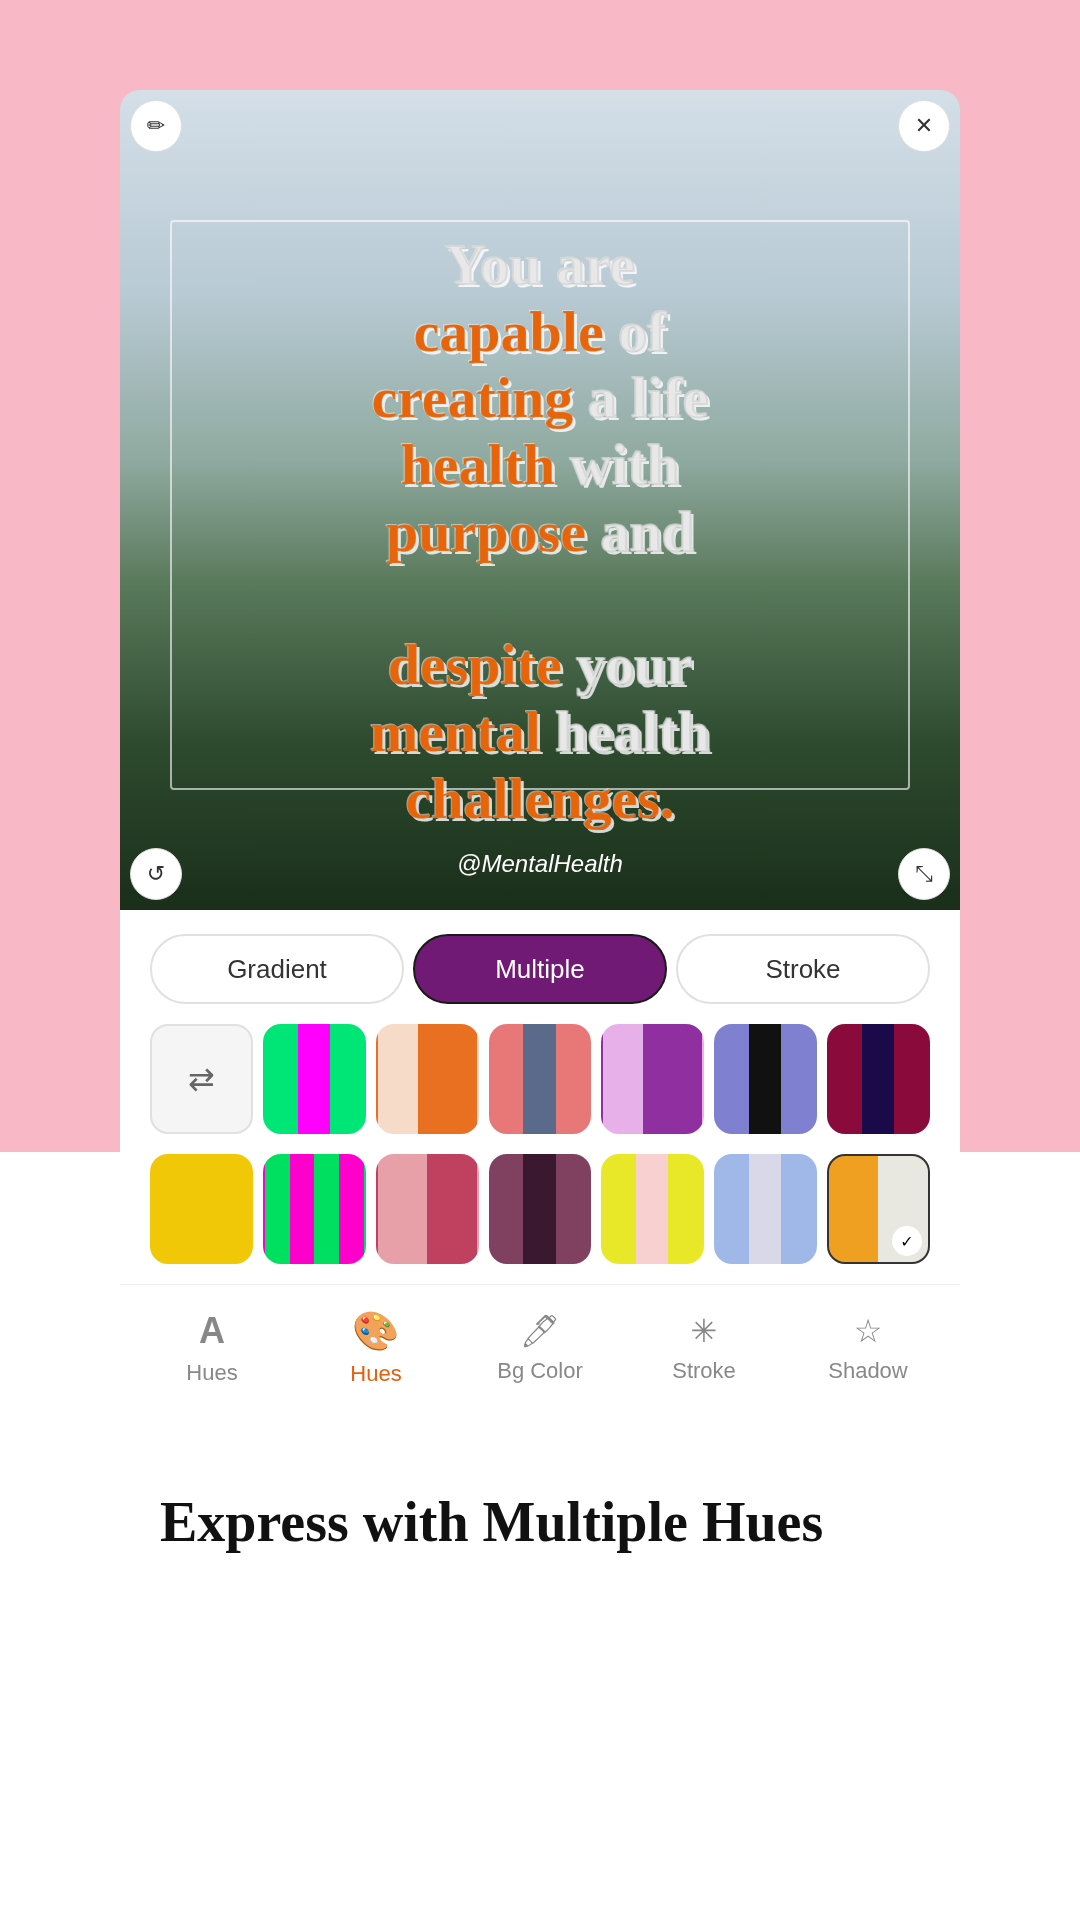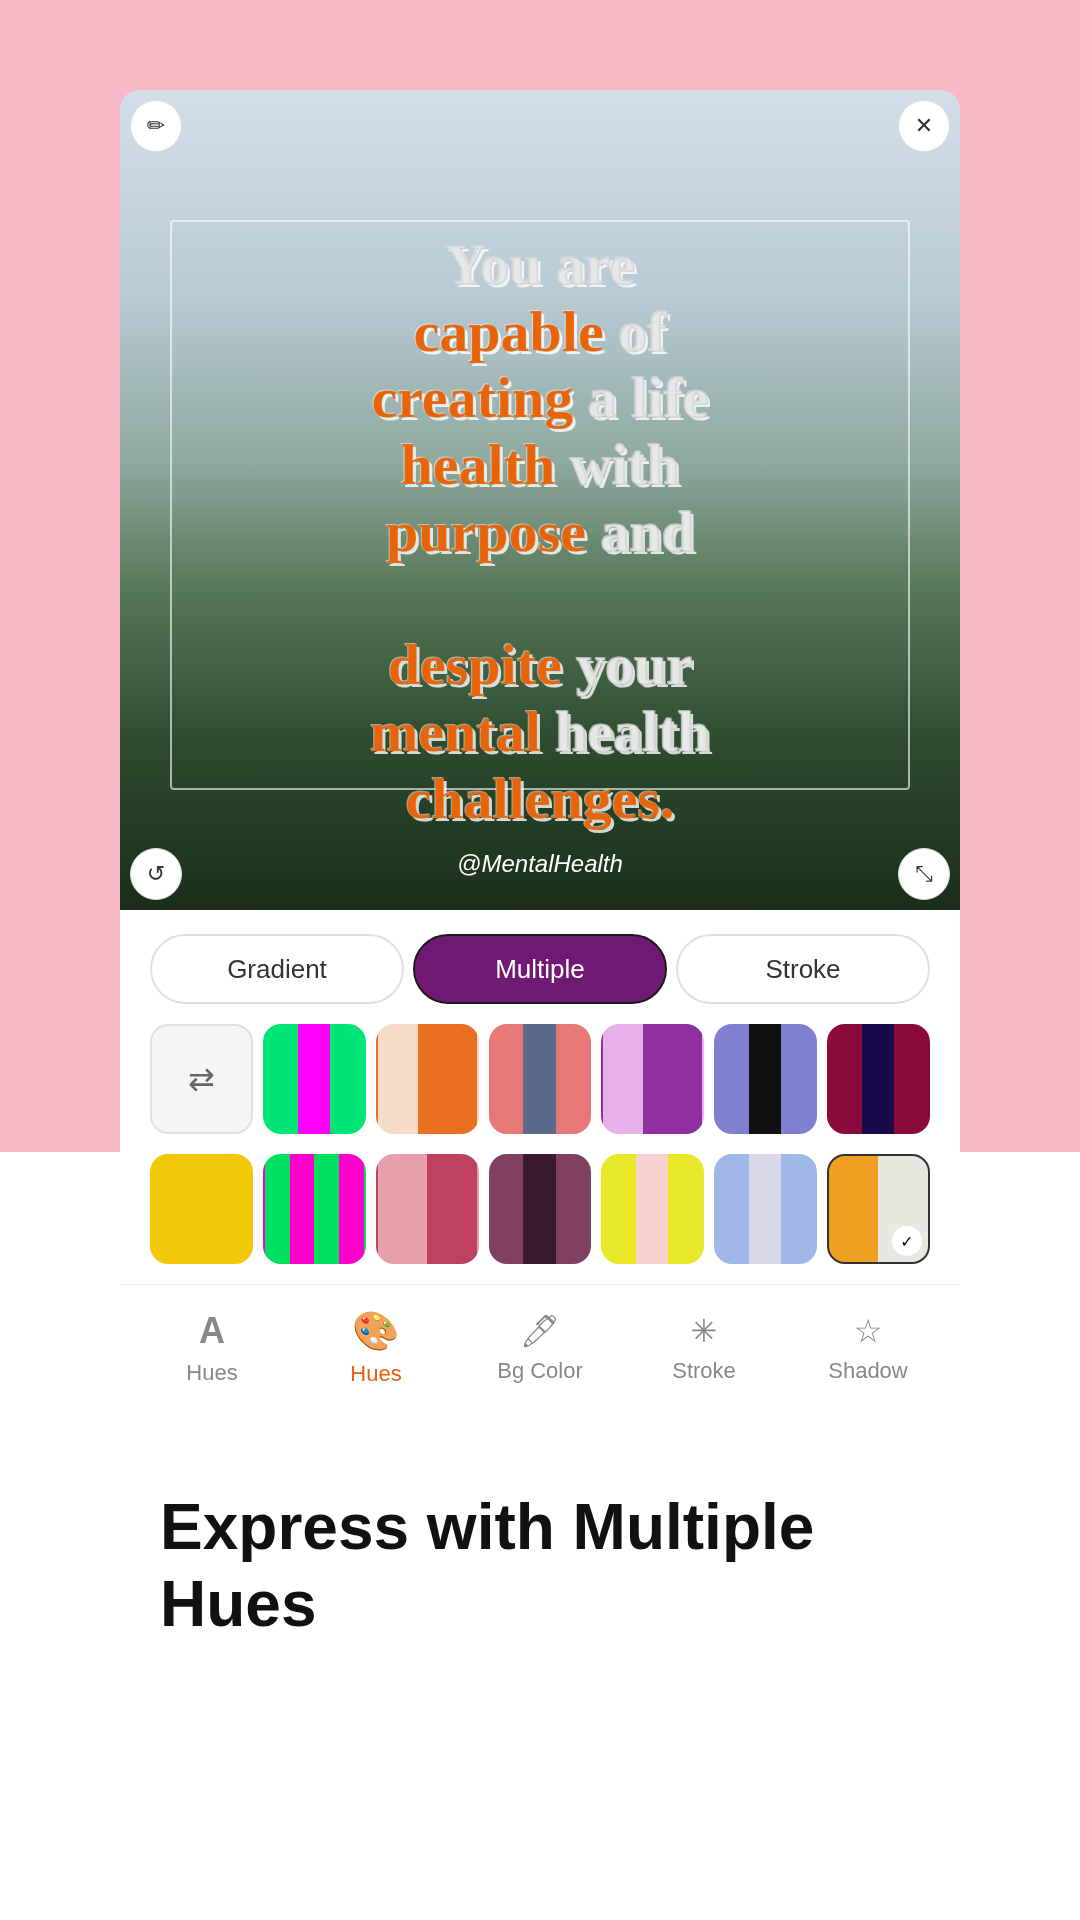--- a/index.html
+++ b/index.html
@@ -233,24 +233,25 @@
       color: #e85d0a;
     }
 
     
     .express-section {
       width: 840px;
       padding: 60px 40px 40px;
     }
 
     .express-title {
-      font-size: 64px;
+      font-size: 56px;
       font-weight: 900;
       color: #111111;
       line-height: 1.2;
+      font-family: Liberation Serif, serif;
     }
 
     
     .swatch-multi-1 { background: linear-gradient(to right, #00e676 33%, #ff00ff 33%, #ff00ff 66%, #00e676 66%); }
     .swatch-multi-2 { background: linear-gradient(to right, #f5dbc8 40%, #e87020 40%); }
     .swatch-multi-3 { background: linear-gradient(to right, #e87878 33%, #5a6a8a 33%, #5a6a8a 66%, #e87878 66%); }
     .swatch-multi-4 { background: linear-gradient(to right, #e8b0e8 40%, #9030a0 40%); }
     .swatch-multi-5 { background: linear-gradient(to right, #8080d0 33%, #111111 33%, #111111 66%, #8080d0 66%); }
     .swatch-multi-6 { background: linear-gradient(to right, #8b0a3c 33%, #1a0a4a 33%, #1a0a4a 66%, #8b0a3c 66%); }
     .swatch-multi-7 { background: #f0c808; }

